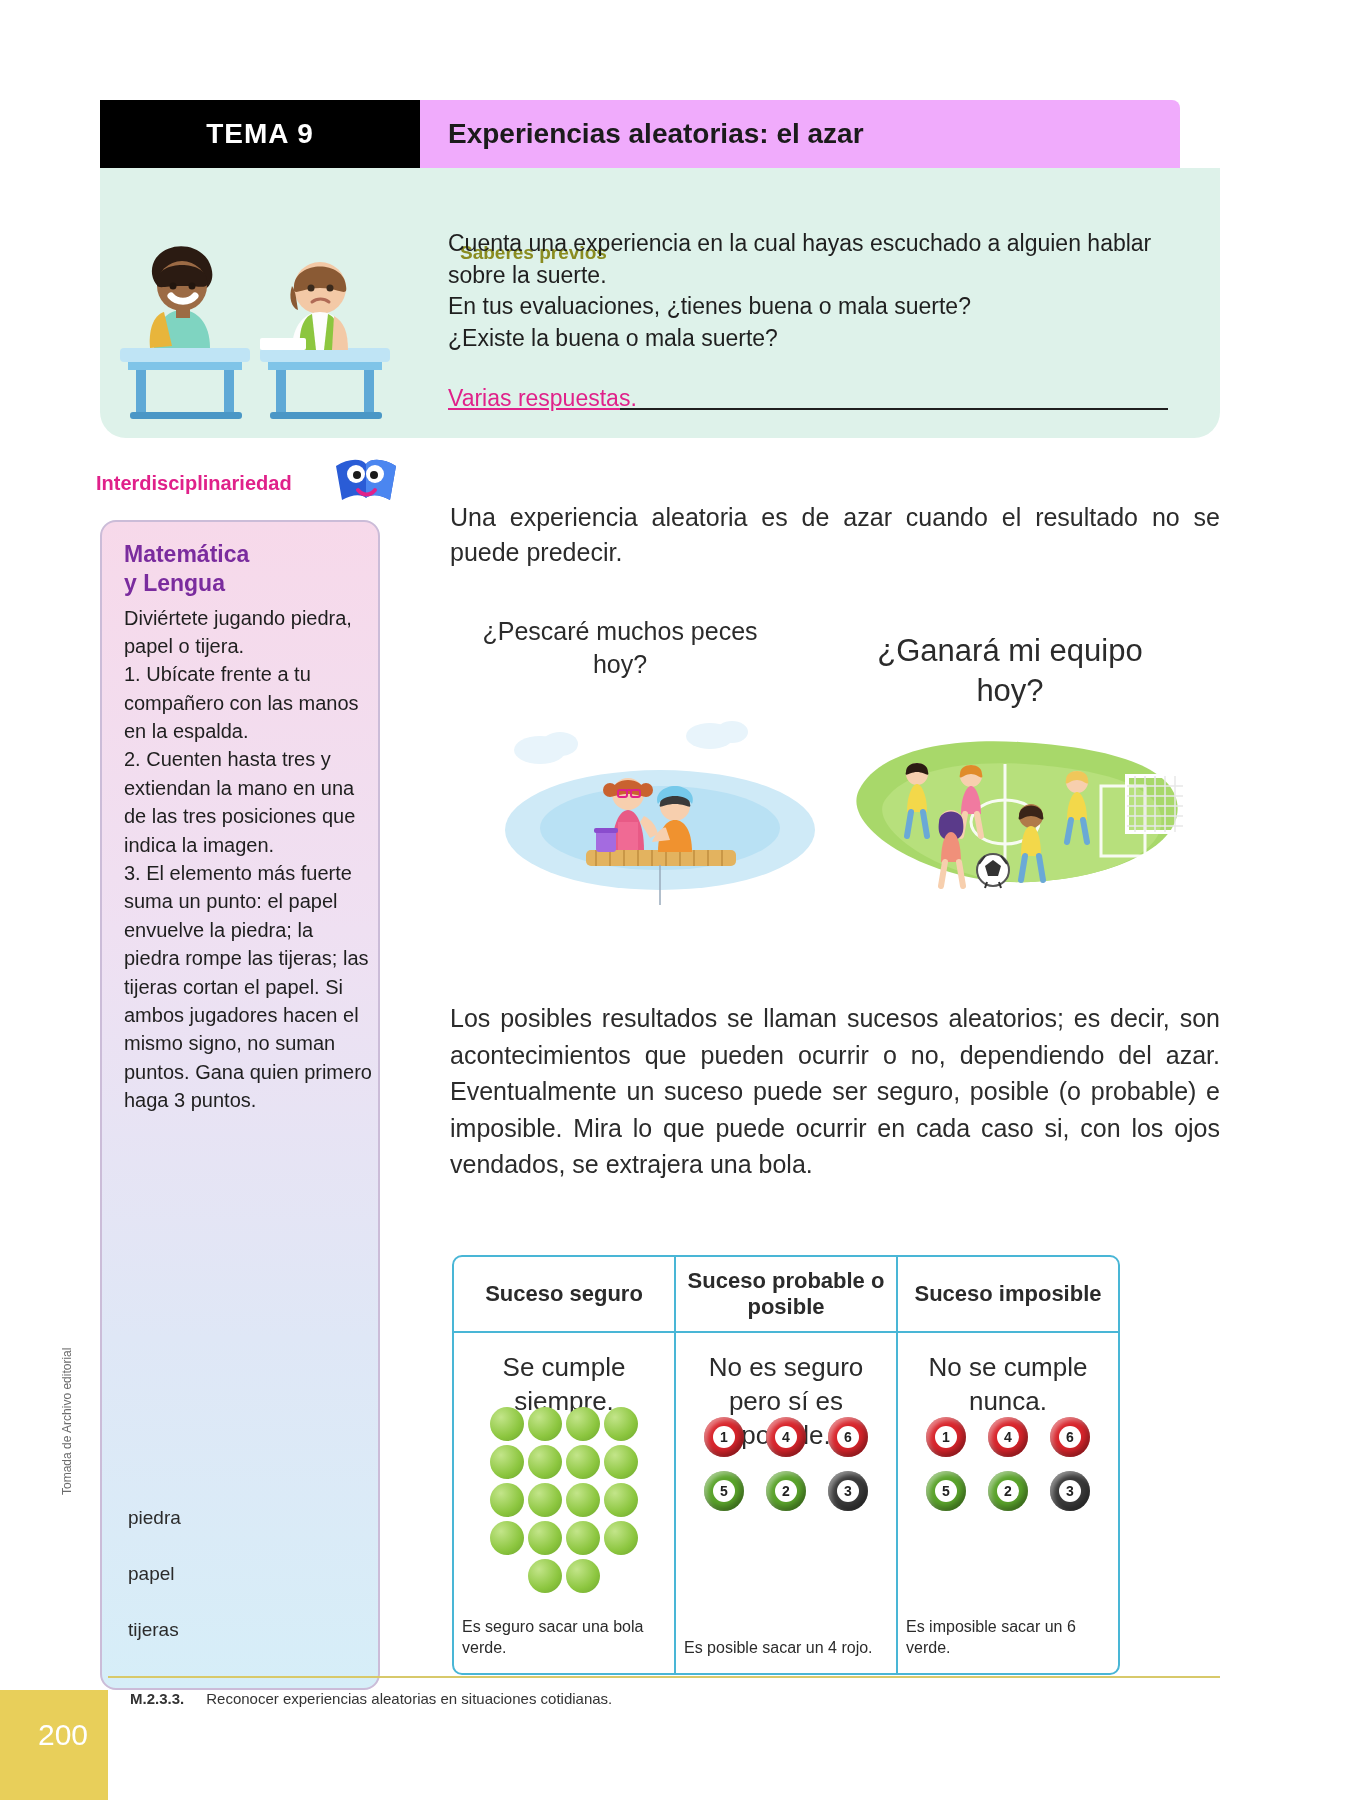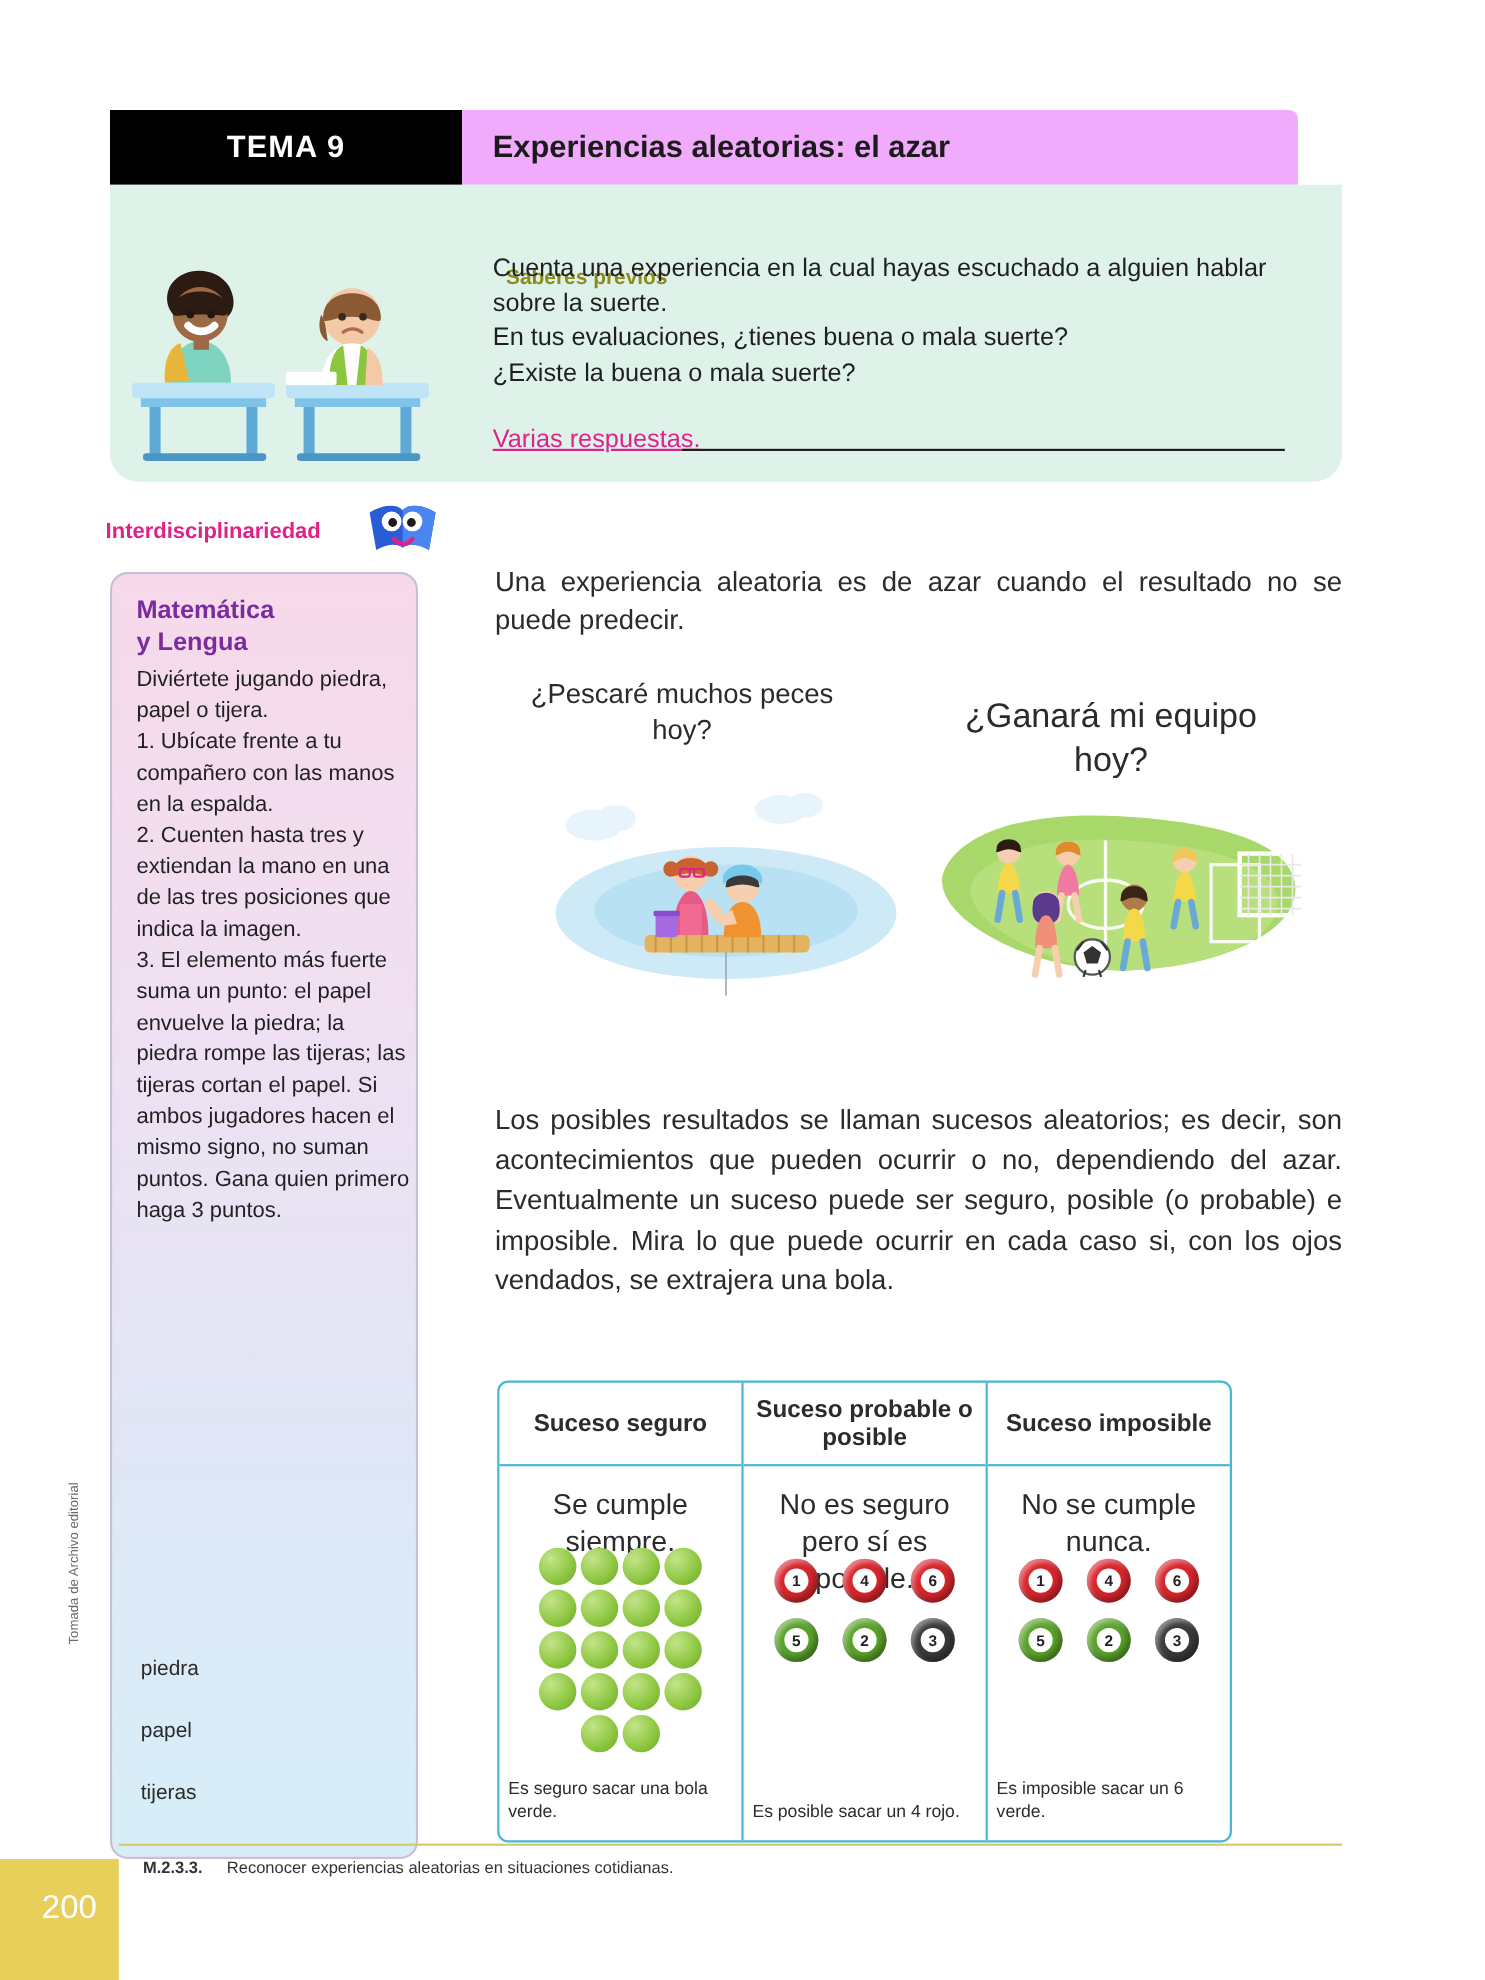--- a/index.html
+++ b/index.html
@@ -85,21 +85,21 @@
   .side-card-inner{
     position:absolute;left:124px;top:540px;width:250px;
     font-size:20px;line-height:1.42;color:#1f1f1f;
   }
   .side-card-title{color:#7a2c9e;font-weight:bold;font-size:23px;line-height:1.25;margin-bottom:6px;}
   .hand-labels{position:absolute;left:128px;top:1490px;width:250px;font-size:19px;}
   .hand-row{height:56px;display:flex;align-items:center;}
 
   
   .intro{
-    position:absolute;left:450px;top:512px;width:770px;
+    position:absolute;left:450px;top:500px;width:770px;
     font-size:25px;line-height:1.4;text-align:justify;
   }
   .q1{
     position:absolute;left:470px;top:615px;width:300px;text-align:center;
     font-size:25px;line-height:1.3;
   }
   .q2{
     position:absolute;left:860px;top:631px;width:300px;text-align:center;
     font-size:31px;line-height:1.3;
   }

